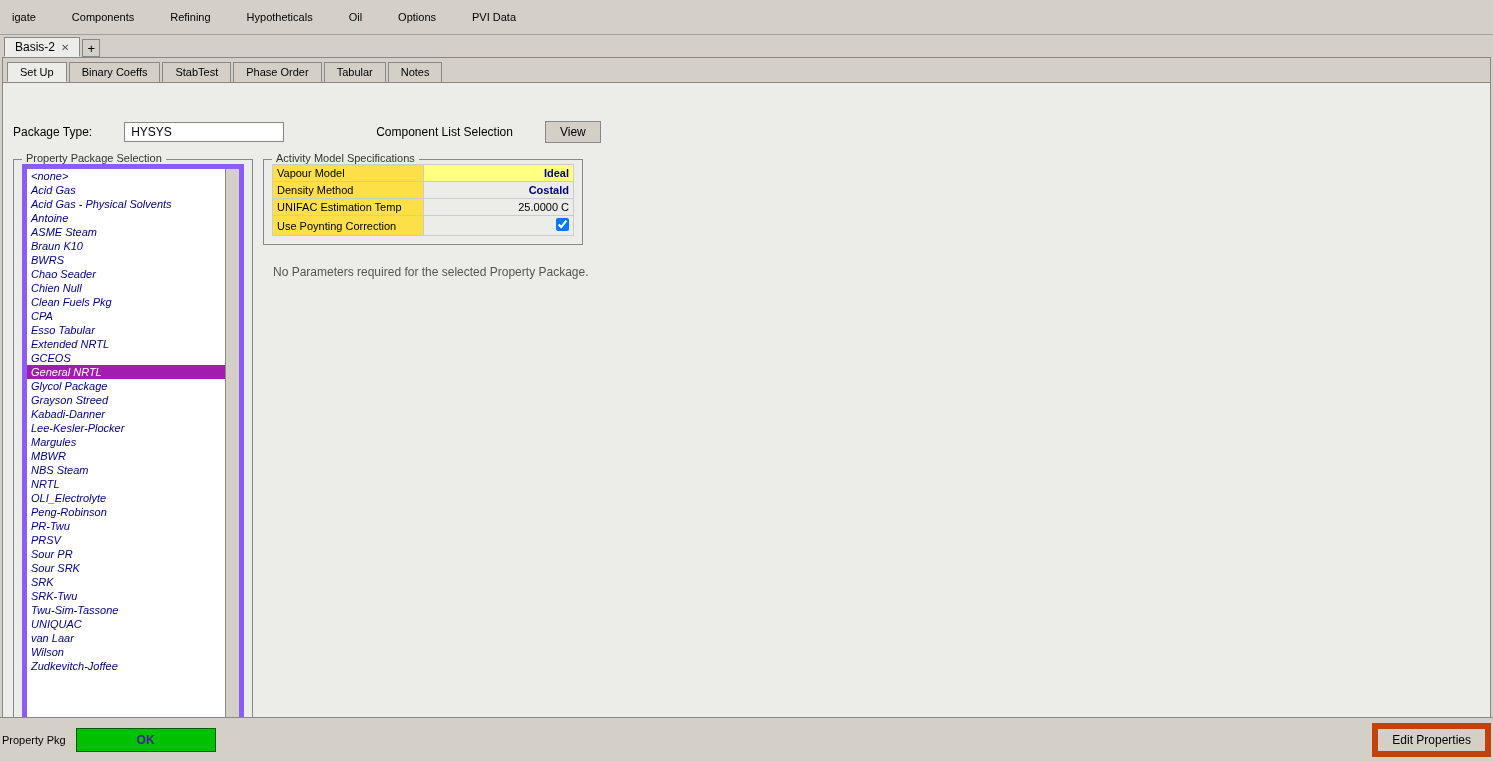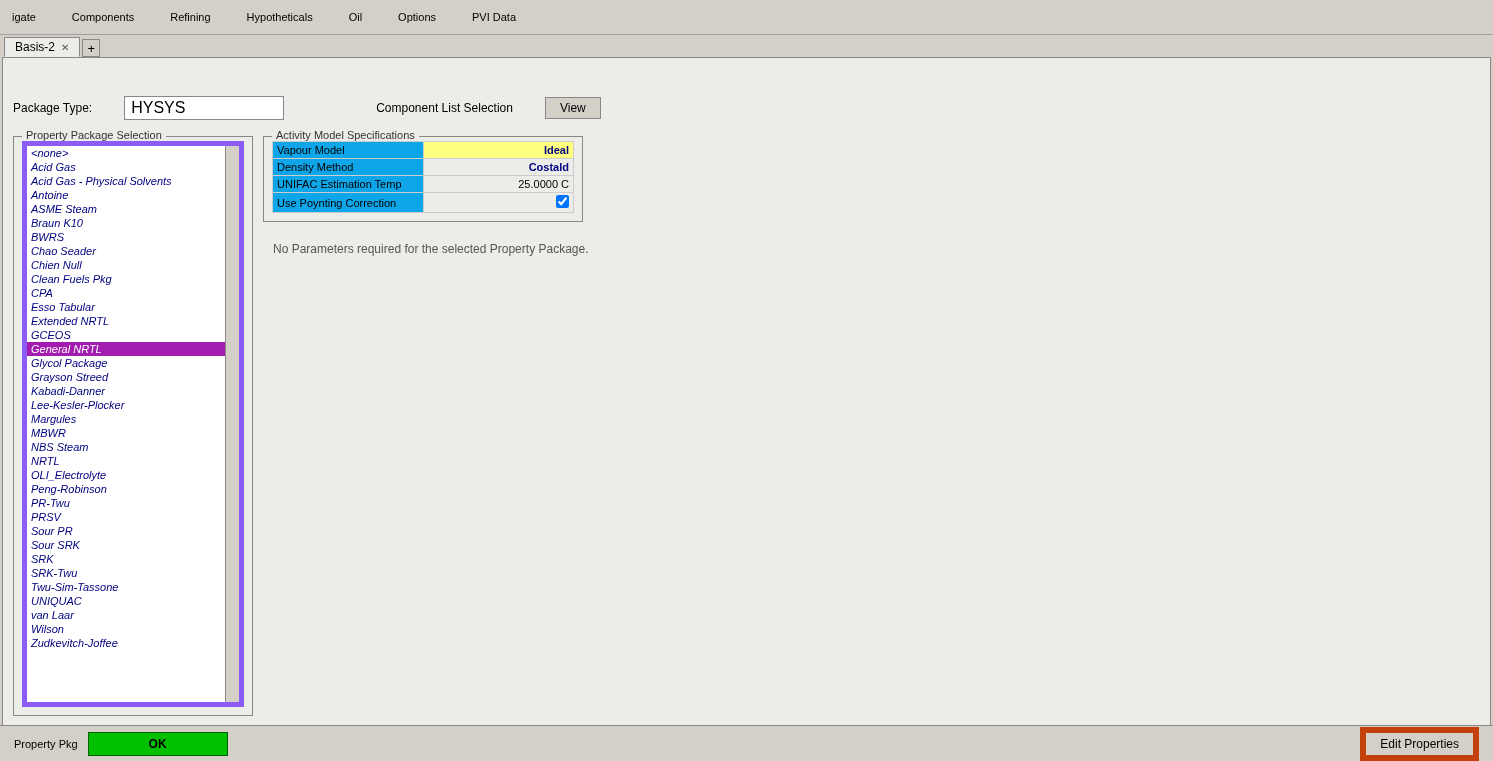--- a/index.html
+++ b/index.html
@@ -113,21 +113,21 @@
       align-items: center;
       gap: 32px;
       margin-top: 28px;
     }
     .pkg-type-label { font-size: 12px; }
     .pkg-type-input {
       background: white;
       border: 1px solid #888;
       padding: 2px 6px;
       width: 160px;
-      font-size: 16px;
+      font-size: 12px;
     }
     .component-list-label { margin-left: 60px; font-size: 12px; }
     .component-list-select {
       background: white;
       border: 1px solid #888;
       padding: 2px 6px;
       width: 260px;
       font-size: 11px;
       cursor: pointer;
     }
@@ -171,21 +171,21 @@
     .activity-table {
       width: 100%;
       border-collapse: collapse;
     }
     .activity-table td {
       padding: 2px 4px;
       font-size: 11px;
       border: 1px solid #ccc;
     }
     .activity-table .label-cell {
-      background: #0ea5e9;
+      background: #fde047;
       width: 50%;
     }
     .activity-table .value-cell {
       width: 50%;
       text-align: right;
     }
     .ideal-cell {
       background: #ffff80;
       color: #000080;
       font-weight: bold;
@@ -214,42 +214,42 @@
     .no-params-msg {
       color: #555;
       font-size: 12px;
       margin-top: 20px;
       margin-left: 10px;
     }
 
     
     .bottom-bar {
       background: #d4d0c8;
-      height: 36px;
+      height: 44px;
       display: flex;
       align-items: center;
       justify-content: space-between;
-      padding: 0 14px;
+      padding: 0 2px;
       border-top: 1px solid #888;
       position: fixed;
       bottom: 0;
       width: 1493px;
     }
     .bottom-left {
       display: flex;
       align-items: center;
       gap: 10px;
     }
     .property-pkg-label {
       font-size: 11px;
     }
     .ok-btn {
       background: #00c000;
       border: 1px solid #006000;
-      color: #000000;
+      color: #4c1d95;
       padding: 4px 60px;
       cursor: pointer;
       font-size: 12px;
       font-weight: bold;
     }
     .edit-props-btn {
       background: #d4d0c8;
       border: 6px solid #c2410c;
       padding: 4px 14px;
       cursor: pointer;
@@ -294,20 +294,28 @@
 <div class="window-tabs">
   <div class="window-tab active">
     <span>Basis-2</span>
     <span class="close-btn">✕</span>
   </div>
   <div class="new-tab-btn">+</div>
 </div>
 
 <div class="main-content">
 
+  <div class="inner-tabs">
+    <div class="inner-tab active">Set Up</div>
+    <div class="inner-tab">Binary Coeffs</div>
+    <div class="inner-tab">StabTest</div>
+    <div class="inner-tab">Phase Order</div>
+    <div class="inner-tab">Tabular</div>
+    <div class="inner-tab">Notes</div>
+  </div>
 
   <div class="content-body">
 
     <div class="pkg-type-row">
       <span class="pkg-type-label">Package Type:</span>
       <input class="pkg-type-input" type="text" readonly="" value="HYSYS" style="">
       <span class="component-list-label">Component List Selection</span>
       <button class="view-btn">View</button>
     </div>
 

